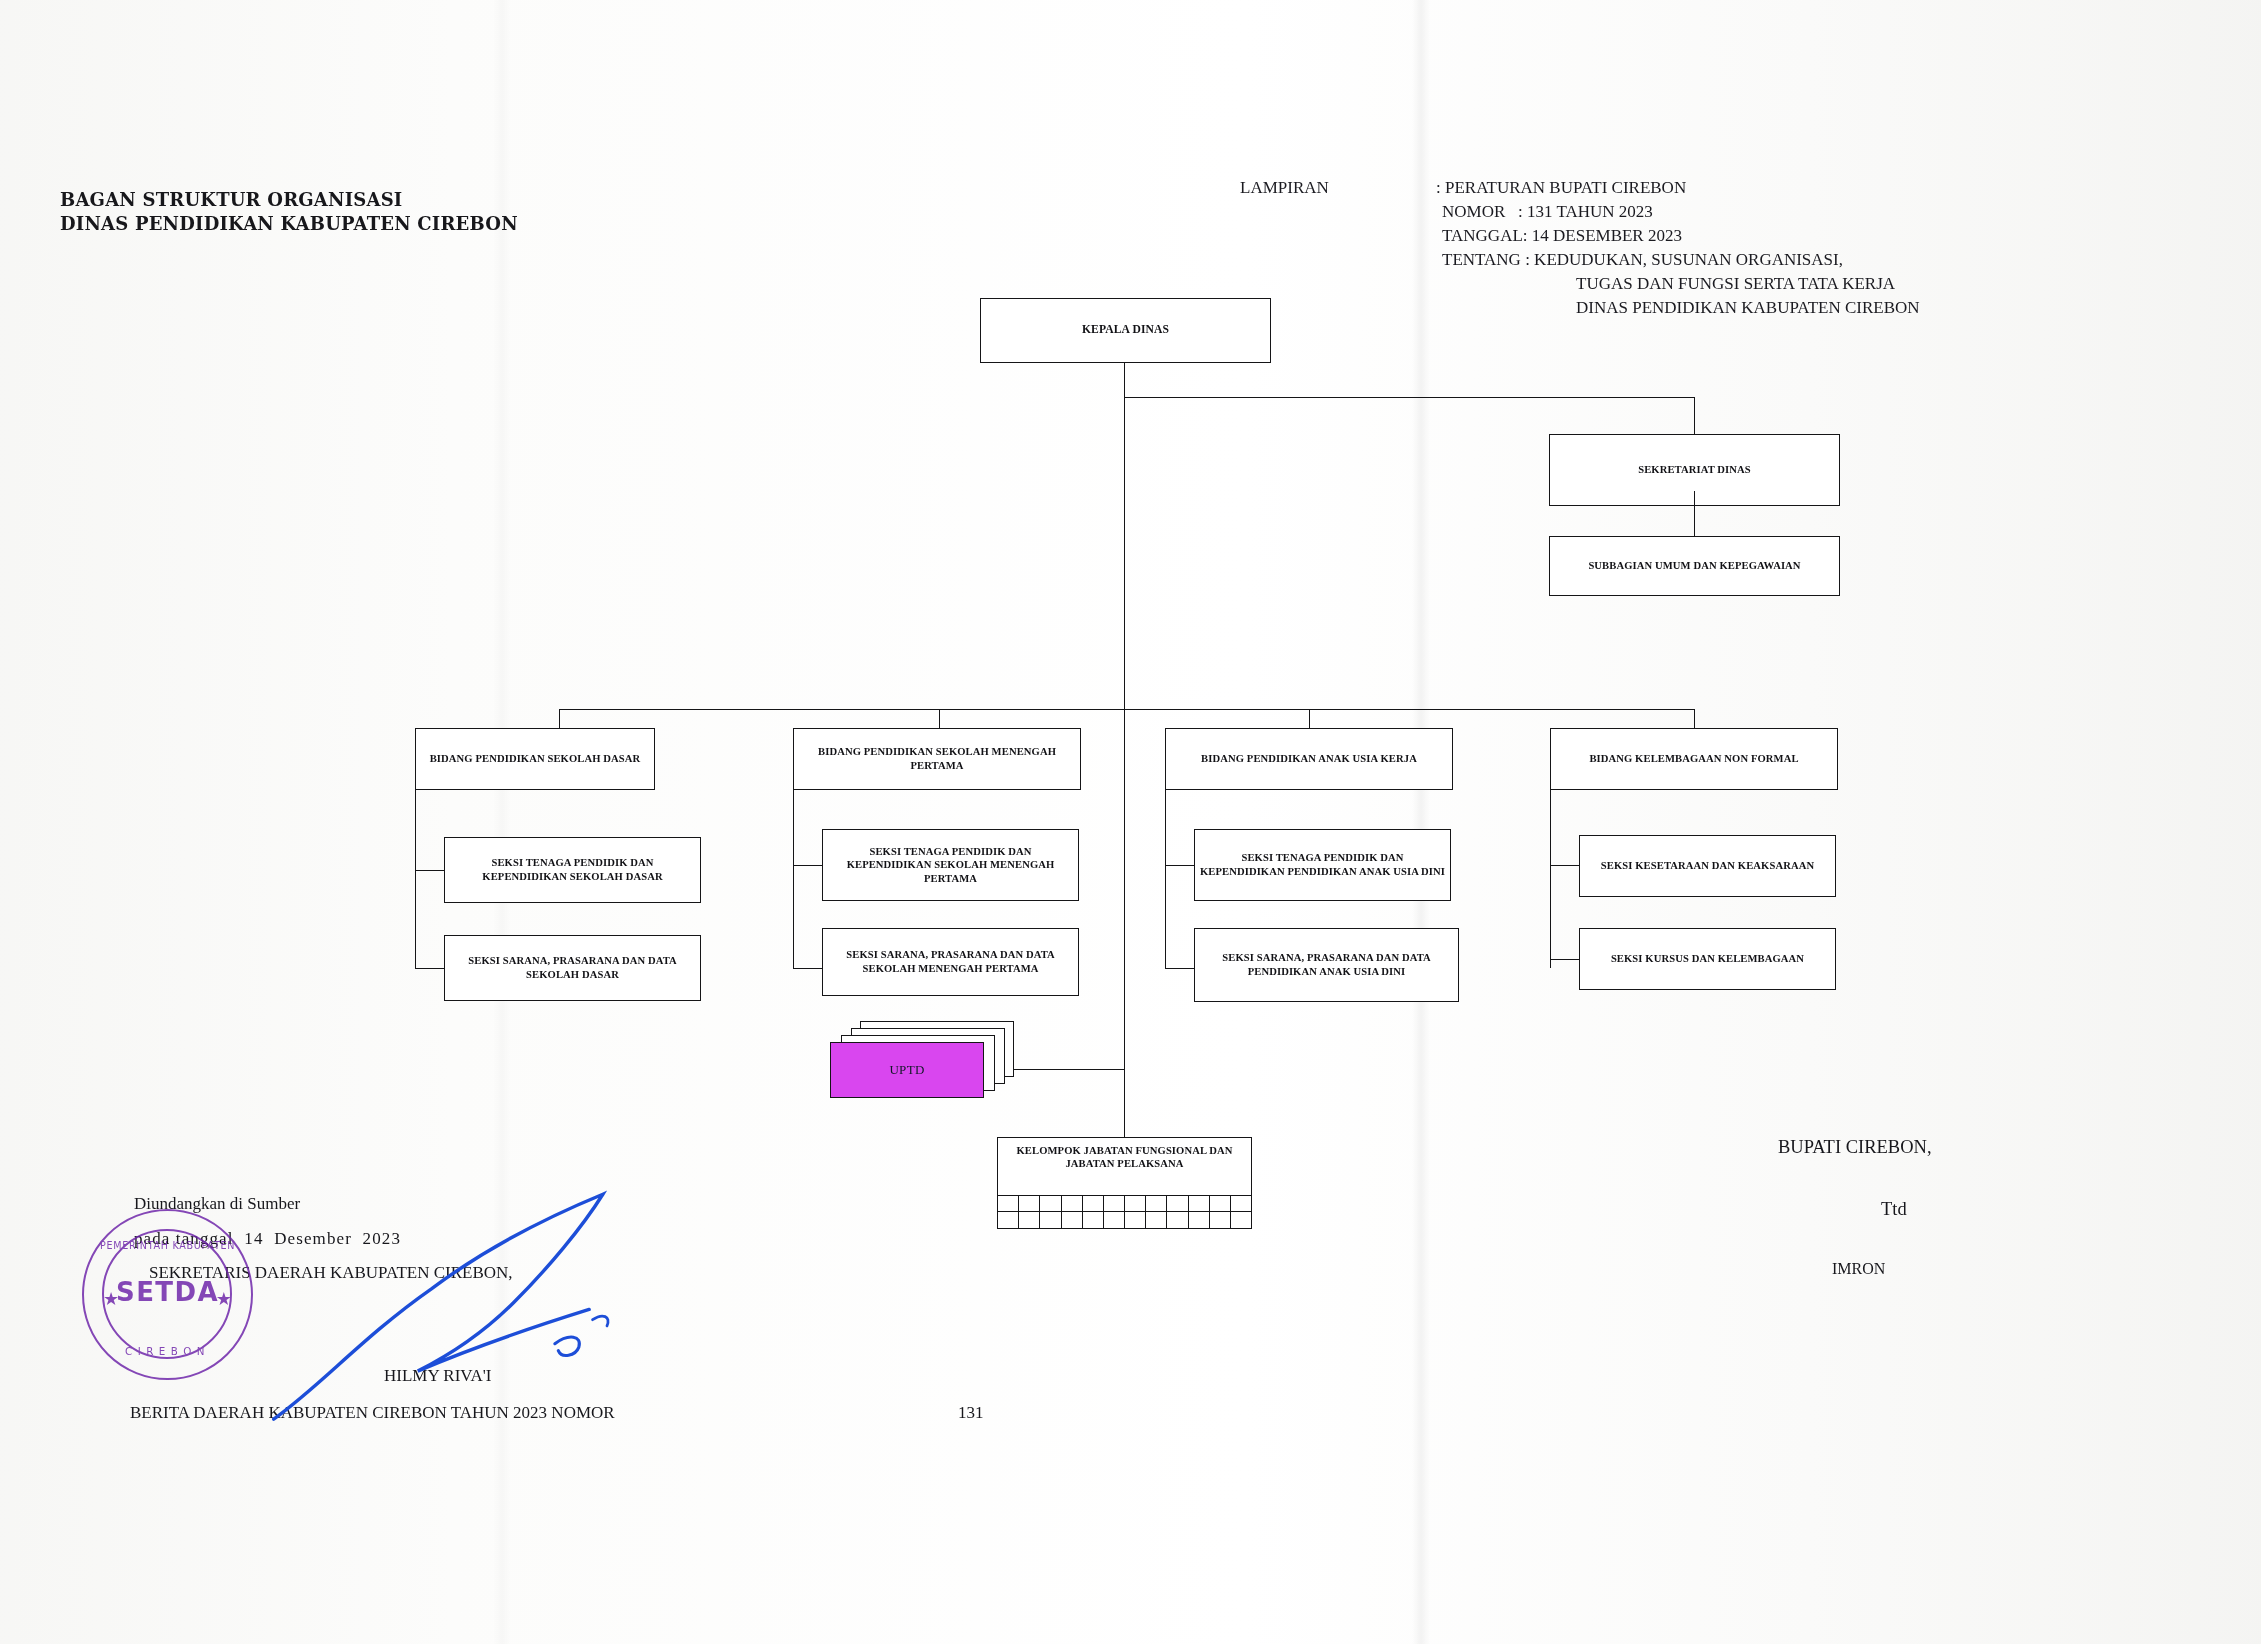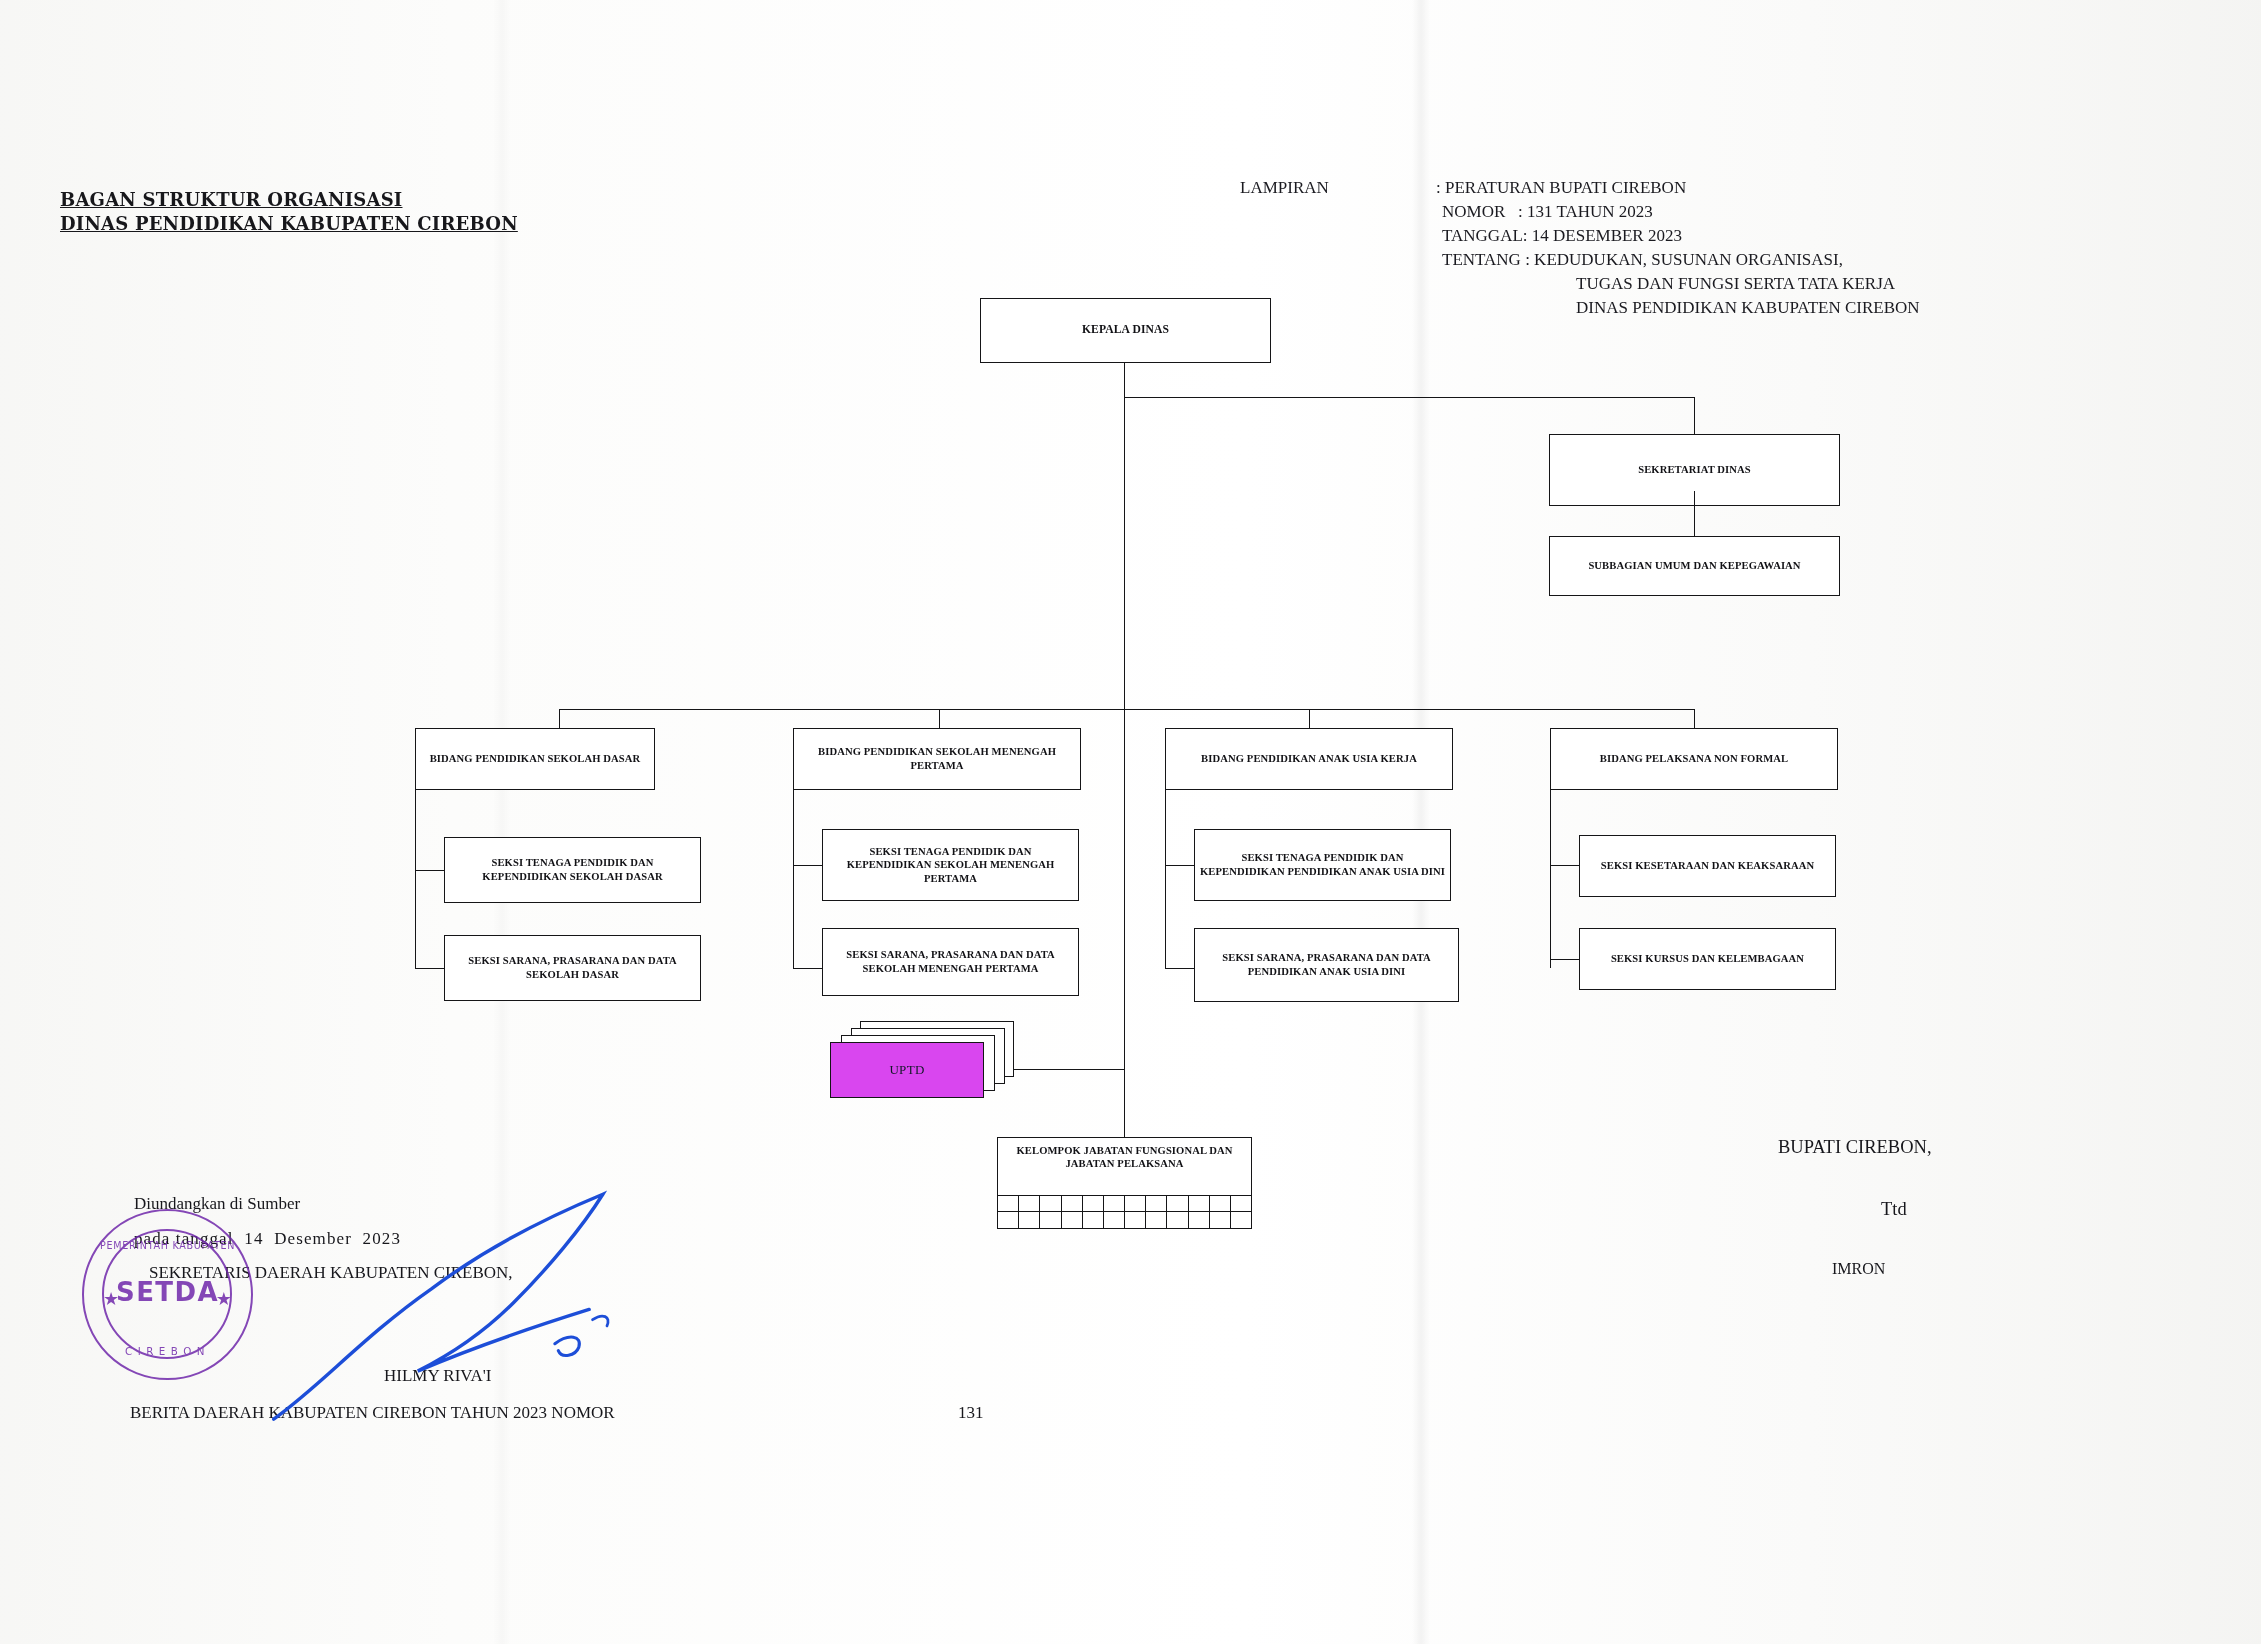--- a/index.html
+++ b/index.html
@@ -32,21 +32,20 @@
   }
 
   .title {
     position: absolute;
     font-family: "DejaVu Serif", serif;
     font-weight: bold;
     font-size: 18px;
     letter-spacing: 0.2px;
     line-height: 1.35;
     color: #17171b;
-    text-decoration: underline;
   }
 
   .lamp {
     position: absolute;
     font-size: 17px;
     line-height: 1.32;
     color: #1a1a20;
     white-space: pre;
   }
 
@@ -218,21 +217,21 @@
 <div class="box" style="left:415px; top:728px; width:240px; height:62px">
   <span>BIDANG PENDIDIKAN SEKOLAH DASAR</span>
 </div>
 <div class="box" style="left:793px; top:728px; width:288px; height:62px">
   <span>BIDANG PENDIDIKAN SEKOLAH MENENGAH PERTAMA</span>
 </div>
 <div class="box" style="left:1165px; top:728px; width:288px; height:62px">
   <span>BIDANG PENDIDIKAN ANAK USIA KERJA</span>
 </div>
 <div class="box" style="left:1550px; top:728px; width:288px; height:62px">
-  <span>BIDANG PELAKSANA NON FORMAL</span>
+  <span>BIDANG KELEMBAGAAN NON FORMAL</span>
 </div>
 
 <div class="ln lnv" style="left:415px; top:790px; height:178px"></div>
 <div class="ln lnh" style="left:415px; top:870px; width:31px"></div>
 <div class="ln lnh" style="left:415px; top:968px; width:31px"></div>
 <div class="box" style="left:444px; top:837px; width:257px; height:66px">
   <span>SEKSI TENAGA PENDIDIK DAN KEPENDIDIKAN SEKOLAH DASAR</span>
 </div>
 <div class="box" style="left:444px; top:935px; width:257px; height:66px">
   <span>SEKSI SARANA, PRASARANA DAN DATA SEKOLAH DASAR</span>

